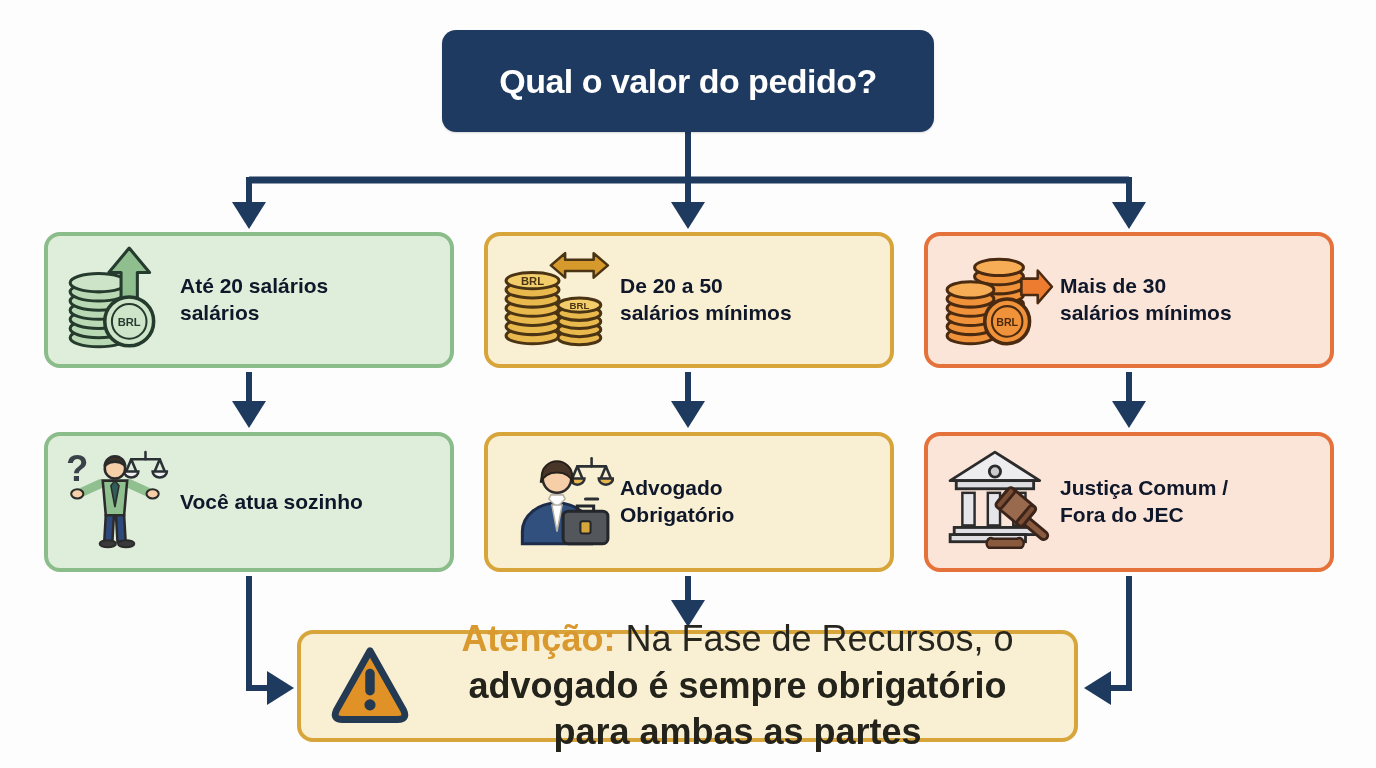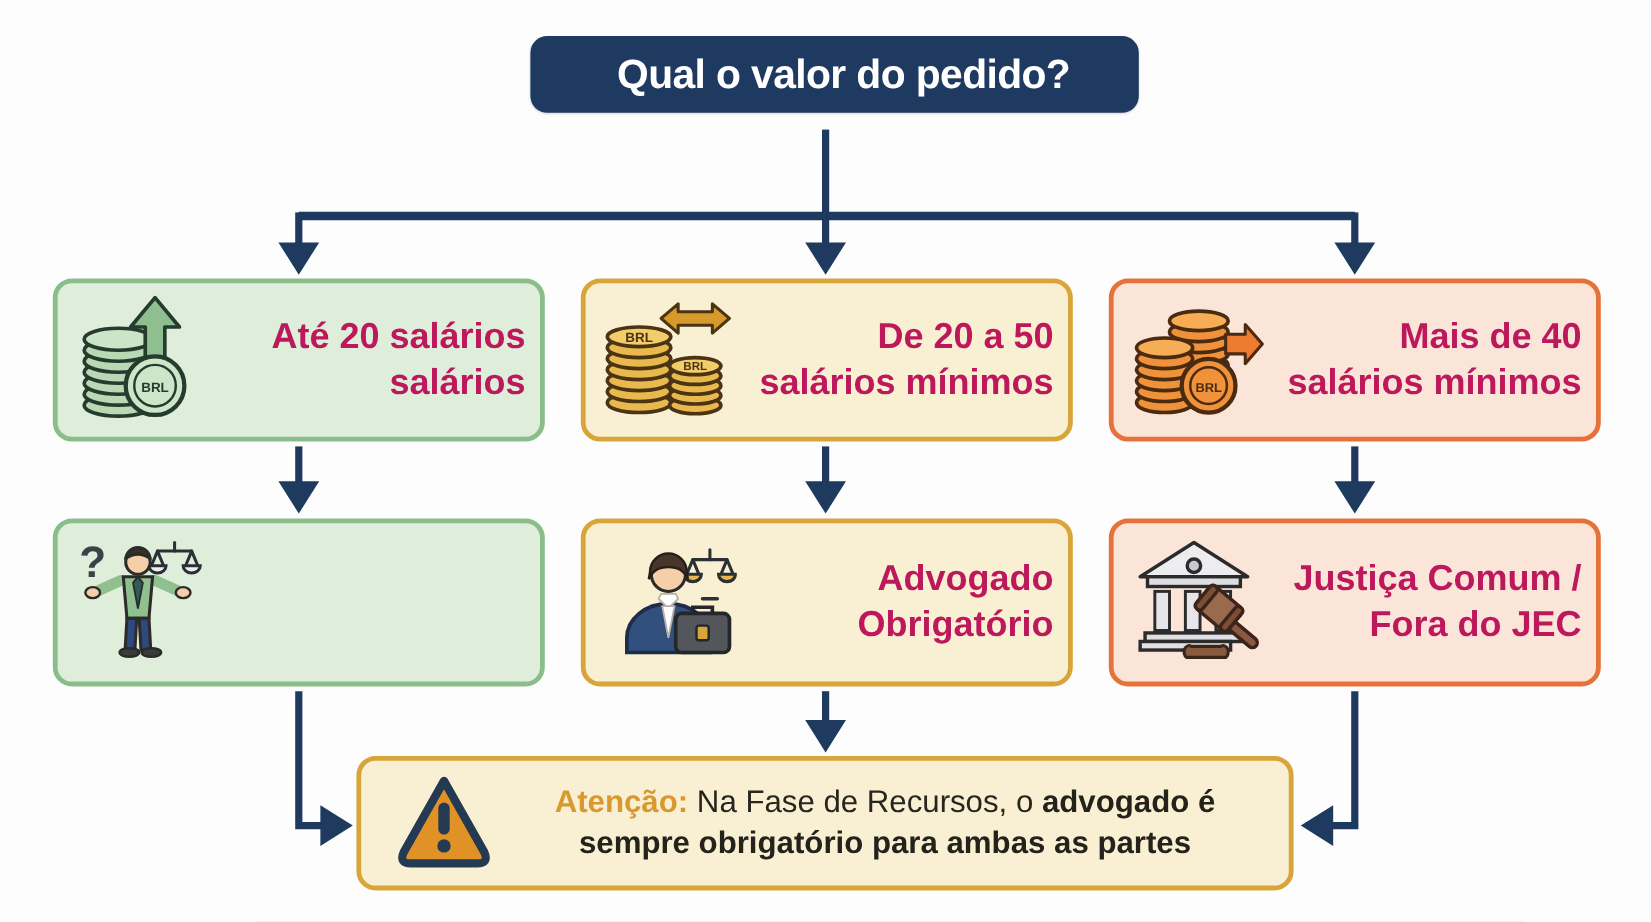--- a/index.html
+++ b/index.html
@@ -2,50 +2,50 @@
 <html><head>
 <meta charset="utf-8">
 <style>
   html,body{margin:0;padding:0;background:#e9e9e9;}
   #canvas{
     position:relative;width:1376px;height:768px;background:#fdfdfd;
     font-family:"Liberation Sans",sans-serif;overflow:hidden;margin:0 auto;
   }
   #connectors{position:absolute;left:0;top:0;width:1376px;height:768px;z-index:1;}
   .title-box{
-    position:absolute;left:442px;top:30px;width:492px;height:64px;
+    position:absolute;left:442px;top:30px;width:492px;height:102px;
     background:#1f3a60;border-radius:14px;display:flex;align-items:center;justify-content:center;
-    z-index:2;box-shadow:0 1px 2px rgba(0,0,0,.15);padding-left:15px;
+    z-index:2;box-shadow:0 1px 2px rgba(0,0,0,.15);
   }
   .title-box span{color:#ffffff;font-size:34px;font-weight:700;letter-spacing:-0.5px;}
   .box{
     position:absolute;width:402px;display:flex;align-items:center;
     border:4px solid;border-radius:16px;z-index:2;box-sizing:content-box;
   }
   .row1{top:232px;height:128px;}
   .row2{top:432px;height:132px;}
   .col1{left:44px;}
   .col2{left:484px;}
   .col3{left:924px;}
   .green{background:#dfeeda;border-color:#8bbd8b;}
   .gold{background:#f9efd2;border-color:#d8a53a;}
   .orange{background:#fbe5d8;border-color:#e5713b;}
   .box-icon{flex:0 0 auto;width:112px;height:112px;margin-left:14px;}
   .box-label{
-    flex:1;text-align:right;font-size:30px;font-weight:600;color:#be185d;
+    flex:1;text-align:left;font-size:21px;font-weight:600;color:#0f172a;
     line-height:1.28;padding:0 12px 0 6px;
   }
   .warning-box{
     position:absolute;left:297px;top:630px;width:773px;height:104px;
     background:#f9efd2;border:4px solid #d8a53a;border-radius:16px;
     display:flex;align-items:center;z-index:2;
   }
   .warning-icon{flex:0 0 auto;width:86px;height:86px;margin-left:26px;}
   .warning-text{
-    flex:1;text-align:center;font-size:26px;line-height:1.3;color:#26261f;
+    flex:1;text-align:center;font-size:36px;line-height:1.3;color:#26261f;
     padding:0 30px 0 18px;font-weight:400;
   }
   .warning-text .attn{color:#d9992f;font-weight:700;}
   .warning-text strong{font-weight:700;color:#23231c;}
 </style>
 </head>
 <body>
 
 <div id="canvas">
 
@@ -171,21 +171,21 @@
         <ellipse cx="28" cy="63" rx="23" ry="8"></ellipse>
         <ellipse cx="28" cy="54" rx="23" ry="8"></ellipse>
         <ellipse cx="28" cy="45" rx="23" ry="8" fill="#f6ad55"></ellipse>
       </g>
       <circle cx="64" cy="76" r="22" fill="#f0923a" stroke="#4a2a10" stroke-width="3.5"></circle>
       <circle cx="64" cy="76" r="15" fill="none" stroke="#4a2a10" stroke-width="2"></circle>
       <text x="64" y="81" text-anchor="middle" font-size="10.5" font-weight="bold" fill="#4a2a10">BRL</text>
       <polygon points="78,34 94,34 94,26 108,42 94,58 94,50 78,50" fill="#ee7c30" stroke="#4a2a10" stroke-width="2.5" stroke-linejoin="round"></polygon>
     </svg>
     <div class="box-label">
-      <div>Mais de 40</div>
+      <div>Mais de 30</div>
       <div>salários mínimos</div>
     </div>
   </div>
 
   <div class="box row2 col1 green">
     <svg class="box-icon" viewBox="0 0 110 110">
       <text x="4" y="34" font-size="36" font-weight="bold" fill="#3b4148">?</text>
       <g stroke="#2b3035" stroke-width="2.5" fill="none" stroke-linecap="round">
         <path d="M82 6 V 13"></path>
         <path d="M68 13 H 96"></path>
@@ -203,20 +203,21 @@
         <ellipse cx="89" cy="47" rx="6" ry="4.5" fill="#f6cfa9" stroke-width="2"></ellipse>
         <path d="M40 34 H64 L61 68 H43 Z" fill="#90c08f"></path>
         <path d="M52 34 L56 39 L52 60 L48 39 Z" fill="#2f5d58" stroke-width="1.5"></path>
         <path d="M43 68 h8 l-1.5 26 h-8 z" fill="#2e4a7d"></path>
         <path d="M53 68 h8 l1.5 26 h-8 z" fill="#2e4a7d"></path>
         <ellipse cx="45" cy="96" rx="8" ry="3.5" fill="#3a3a3a" stroke-width="2"></ellipse>
         <ellipse cx="63" cy="96" rx="8" ry="3.5" fill="#3a3a3a" stroke-width="2"></ellipse>
       </g>
     </svg>
     <div class="box-label">
+      <div>Você atua sozinho</div>
     </div>
   </div>
 
   <div class="box row2 col2 gold">
     <svg class="box-icon" viewBox="0 0 110 110">
       <g stroke="#2b3035" stroke-width="2.5" fill="none" stroke-linecap="round">
         <path d="M88 12 V 20"></path>
         <path d="M74 20 H 102"></path>
         <path d="M74 20 L 69 32 M74 20 L 79 32"></path>
         <path d="M102 20 L 97 32 M102 20 L 107 32"></path>

